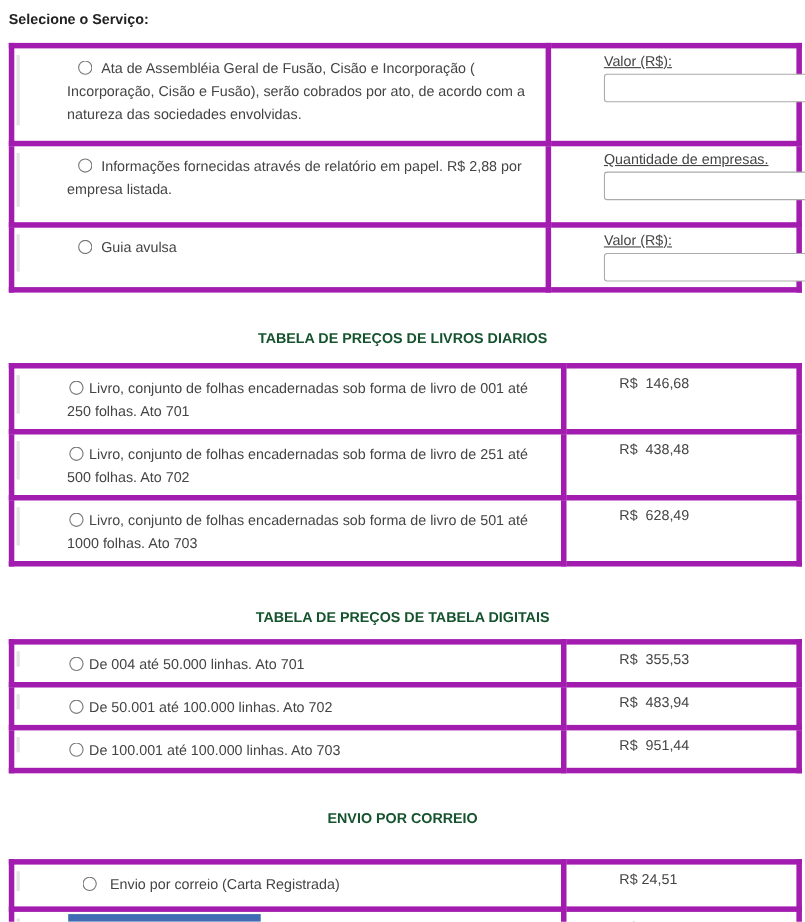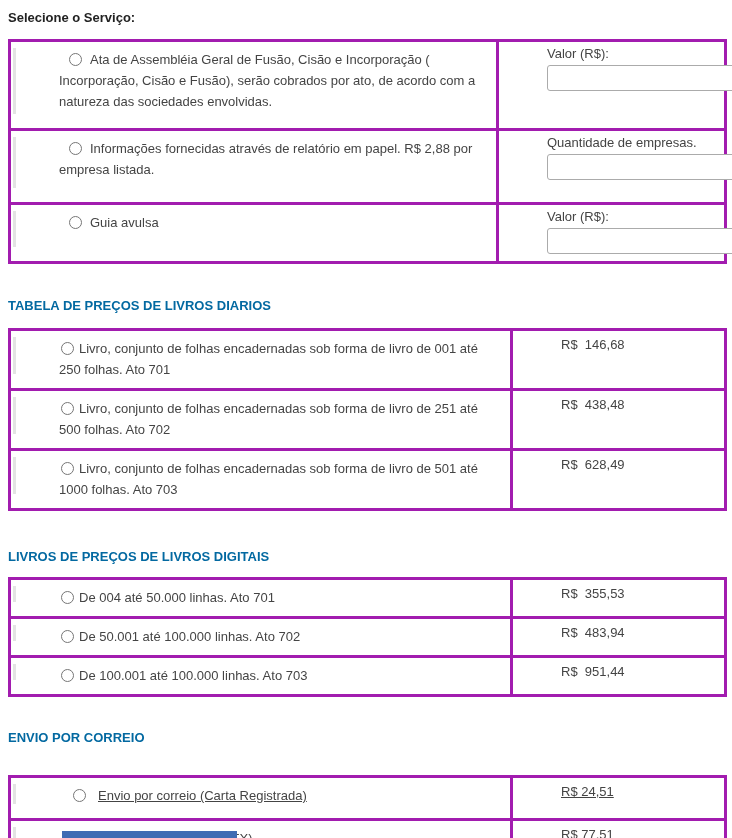--- a/index.html
+++ b/index.html
@@ -7,50 +7,50 @@
   body {
     width:732px; height:838px; position:relative; overflow:hidden;
     background:#ffffff; color:#444;
     font-family:"Liberation Sans", sans-serif; font-size:13px;
   }
   .page { padding:8px; }
 
   .page-title { font-weight:bold; color:#222; font-size:13px; margin:2px 0 14px 0; }
 
   table.tbl { border-collapse:collapse; width:716px; table-layout:fixed; }
-  table.tbl td { border:3px solid #a21caf; vertical-align:top;padding-left:48px; }
+  table.tbl td { border:5px solid #a21caf; vertical-align:top;padding-left:48px; }
 
   
   .cell-label { position:relative; padding:7px 10px 6px 12px; line-height:21px; color:#444; }
   .accent { position:absolute; left:2px; top:6px; bottom:14px; width:3px; background:#e3e3e3; }
   input.radio { width:13px; height:13px; margin:0 8px 0 10px; vertical-align:-2px; accent-color:#888; }
 
   
   .svc tr:nth-child(1) td { height:89px; }
   .svc tr:nth-child(2) td { height:74px; }
   .svc tr:nth-child(3) td { height:59px; }
-  .cell-field { padding:2px 8px 4px 8px; }
+  .cell-field { padding:2px 8px 4px 8px;text-decoration:underline; }
   .fld-label { line-height:19px; color:#444; }
   input.textbox {
     width:212px; height:26px; margin-top:2px;
     border:1px solid #ababab; border-radius:3px;
     font-family:"Liberation Sans", sans-serif; font-size:13px; padding:2px 6px;
     outline:none; background:#fff;
   }
 
   
-  .section-title { font-weight:bold; color:#0369a1; font-size:13px; }
+  .section-title { text-align:center; font-weight:bold; color:#14532d; font-size:13px; }
   .st-1 { margin:34px 0 15px 0; }
   .st-2 { margin:38px 0 13px 0; }
   .st-3 { margin:33px 0 30px 0; }
 
   
   .t-diarios td { height:60px; }
   .t-digitais td { height:39px; }
-  .t-correio td { height:43px;text-decoration:underline; }
+  .t-correio td { height:43px; }
   .t-diarios .radio, .t-digitais .radio { margin:0 5px 0 2px; }
   .t-correio .radio { margin:0 12px 0 14px; }
   .cell-price { vertical-align:middle; padding:6px 8px 2px 8px; white-space:pre; color:#444; }
 
   .blue-bar { position:absolute; left:62px; top:831px; width:175px; height:7px; background:#3f6cb3; }
 </style>
 </head>
 <body>
 
 <div class="page">
@@ -122,21 +122,21 @@
         <tr>
           <td class="cell-label">
             <span class="accent"></span><input type="radio" name="livros-diarios" class="radio" style=""><span>Livro, conjunto de folhas encadernadas sob forma de livro de 501 até 1000 folhas. Ato 703</span>
           </td>
           <td class="cell-price">R$  628,49</td>
         </tr>
 
     </tbody>
   </table>
 
-  <div class="section-title st-2">LIVROS DE PREÇOS DE LIVROS DIGITAIS</div>
+  <div class="section-title st-2">TABELA DE PREÇOS DE TABELA DIGITAIS</div>
   <table class="tbl t-digitais">
     <colgroup>
         <col style="width:502px">
         <col style="width:214px">
       </colgroup>
     <tbody>
 
         <tr>
           <td class="cell-label">
             <span class="accent"></span><input type="radio" name="livros-digitais" class="radio" style=""><span>De 004 até 50.000 linhas. Ato 701</span>

